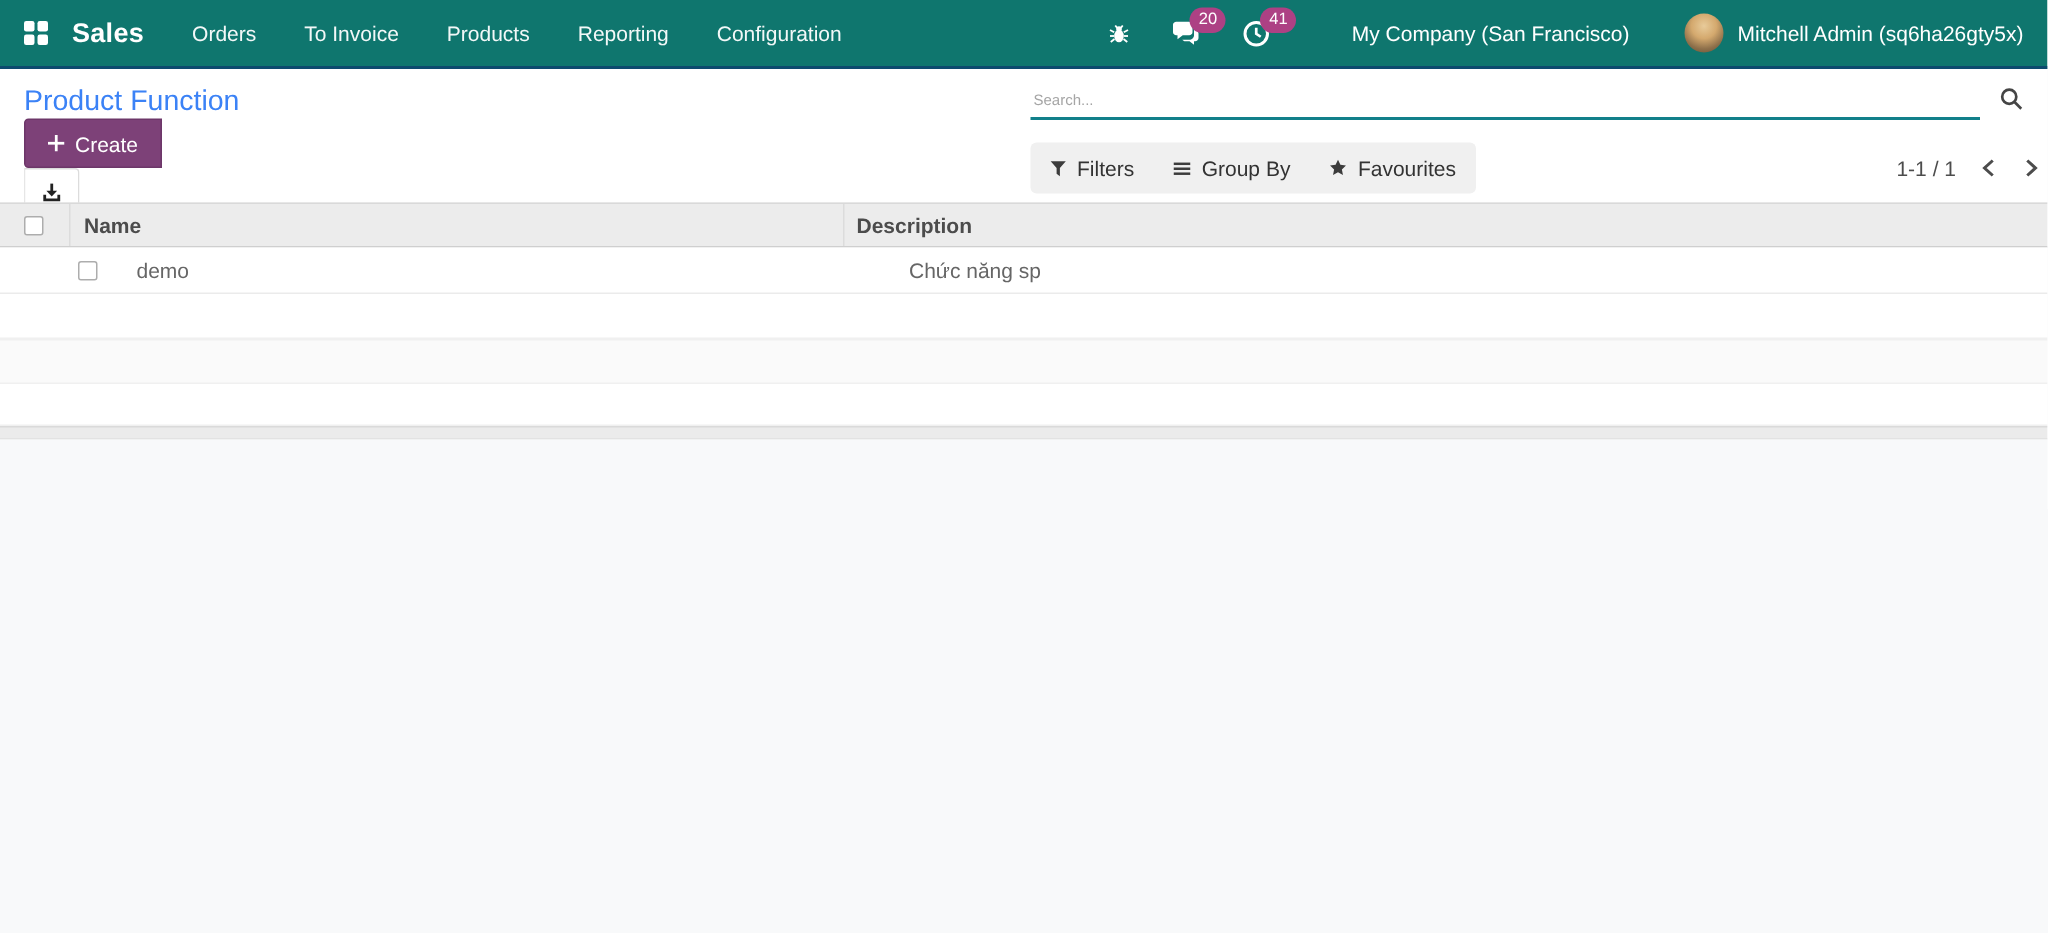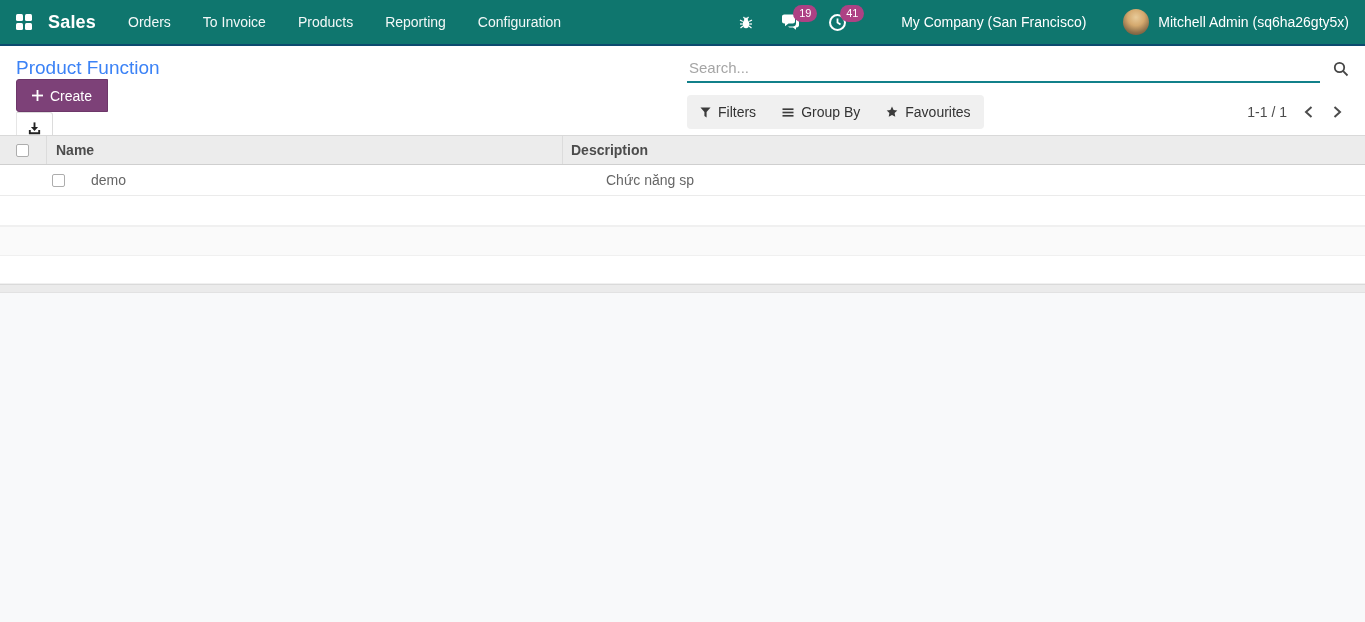--- a/index.html
+++ b/index.html
@@ -33,33 +33,33 @@
   
   .control-panel { background:#fff; padding-top:0; }
   .cp-row { display:flex; align-items:center; }
   .cp-row1 { height:44px; }
   .cp-row2 { height:44px; margin-bottom:1px; }
   .cp-left { flex:1 1 auto; padding-left:16px; display:flex; align-items:center; }
   .cp-right { width:678px; flex:none; display:flex; align-items:center; }
   .page-title { font-size:19px; font-weight:400; color:#3b82f6; }
 
   .search-wrap { display:flex; align-items:flex-end; width:100%; padding-right:16px; }
-  .search-input { width:633px; border:none; outline:none; border-bottom:2px solid #11808a; font-size:15px;
+  .search-input { width:633px; border:none; outline:none; border-bottom:2px solid #11808a; font-size:10px;
                   padding:5px 2px; color:#555; font-family:"Liberation Sans",sans-serif; background:transparent; }
   .search-input::placeholder { color:#a5a5a5; }
   .search-btn { background:none; border:none; cursor:pointer; margin-left:13px; padding:0 0 6px 0; }
 
   .btn-area { display:flex; align-items:stretch;flex-direction:column; }
   .btn-create { background:#7d4178; border:1px solid #6d3769; color:#fff; font-size:14px; padding:0 15px;
                 height:33px; border-radius:3px 0 0 3px; cursor:pointer; display:flex; align-items:center; gap:7px;
                 font-family:"Liberation Sans",sans-serif; }
   .btn-export { background:#fff; border:1px solid #dcdcdc; border-left:1px solid #e6e6e6; width:37px; height:33px;
                 border-radius:0 3px 3px 0; cursor:pointer; display:flex; align-items:center; justify-content:center; }
 
-  .cp-right2 { justify-content:space-between; padding-right:20px; }
+  .cp-right2 { justify-content:space-between; padding-right:3px; }
   .filter-group { background:#f0f0f0; border-radius:4px; display:flex; align-items:center; height:34px; }
   .filter-group button { background:none; border:none; cursor:pointer; font-size:14px; color:#333;
                          padding:0 13px; height:100%; display:flex; align-items:center; gap:7px;
                          font-family:"Liberation Sans",sans-serif; }
   .pager { display:flex; align-items:center; }
   .pager-value { font-size:14px; color:#4c4c4c; }
   .pager-btn { background:none; border:none; cursor:pointer; padding:2px; margin-left:14px; display:flex; align-items:center; }
 
   
   .list-view { display:flex; flex-direction:column; flex:1 1 auto; }
@@ -124,21 +124,21 @@
           </svg>
         </span>
       </button>
       <button class="nav-icon-btn">
         <span>
           <svg width="20" height="17" viewBox="0 0 20 17">
             <path fill="#fff" d="M1 2.5C1 1.4 2 .5 3.2.5h8.6C13 .5 14 1.4 14 2.5v5c0 1.1-1 2-2.2 2H7.5L4 12.2V9.5h-.8C2 9.5 1 8.6 1 7.5v-5z"></path>
             <path fill="#fff" d="M15 5.5c1.7.2 3 1.3 3 2.8v3c0 1.2-1 2.2-2.3 2.2H15v2.3l-3-2.3H9.2c-.8 0-1.6-.4-2-1h4.6c1.8 0 3.2-1.3 3.2-3V5.5z"></path>
           </svg>
         </span>
-        <span class="badge">19</span>
+        <span class="badge">20</span>
       </button>
       <button class="nav-icon-btn">
         <span>
           <svg width="19" height="19" viewBox="0 0 19 19">
             <circle cx="9.5" cy="9.5" r="7.5" fill="none" stroke="#fff" stroke-width="2"></circle>
             <polyline points="9.5,5.5 9.5,9.5 12.5,11.5" fill="none" stroke="#fff" stroke-width="1.8"></polyline>
           </svg>
         </span>
         <span class="badge">41</span>
       </button>

